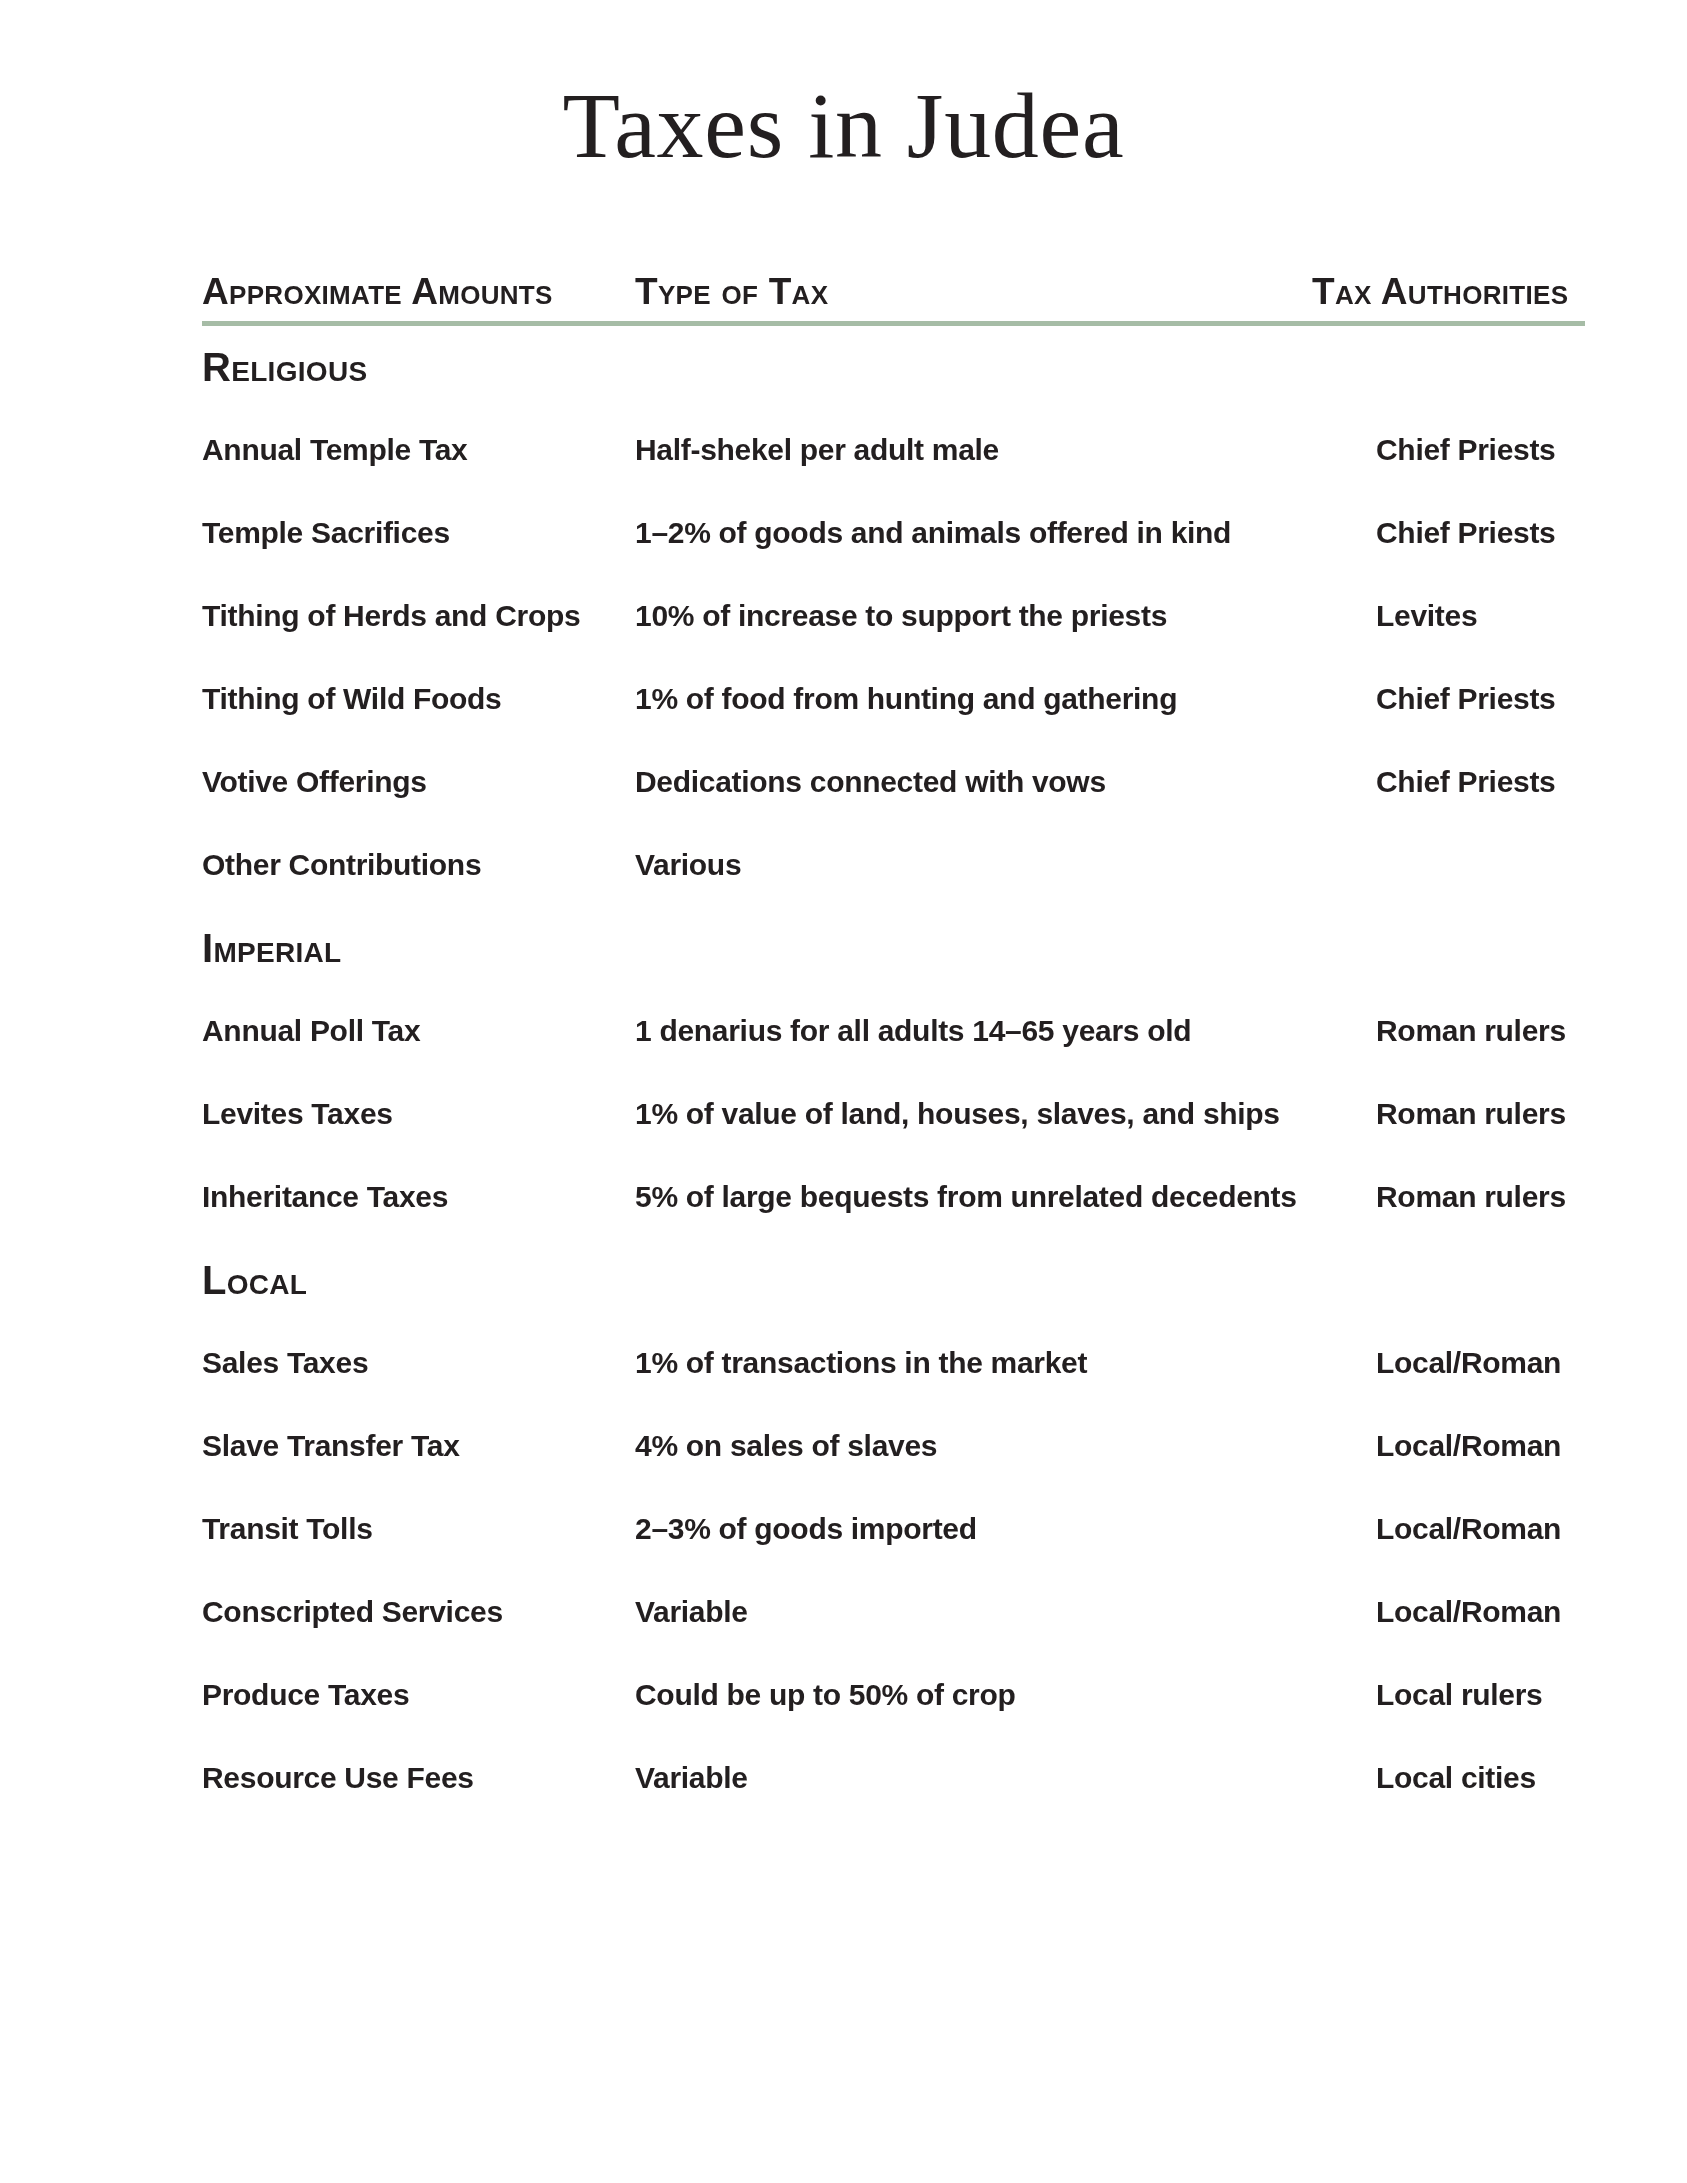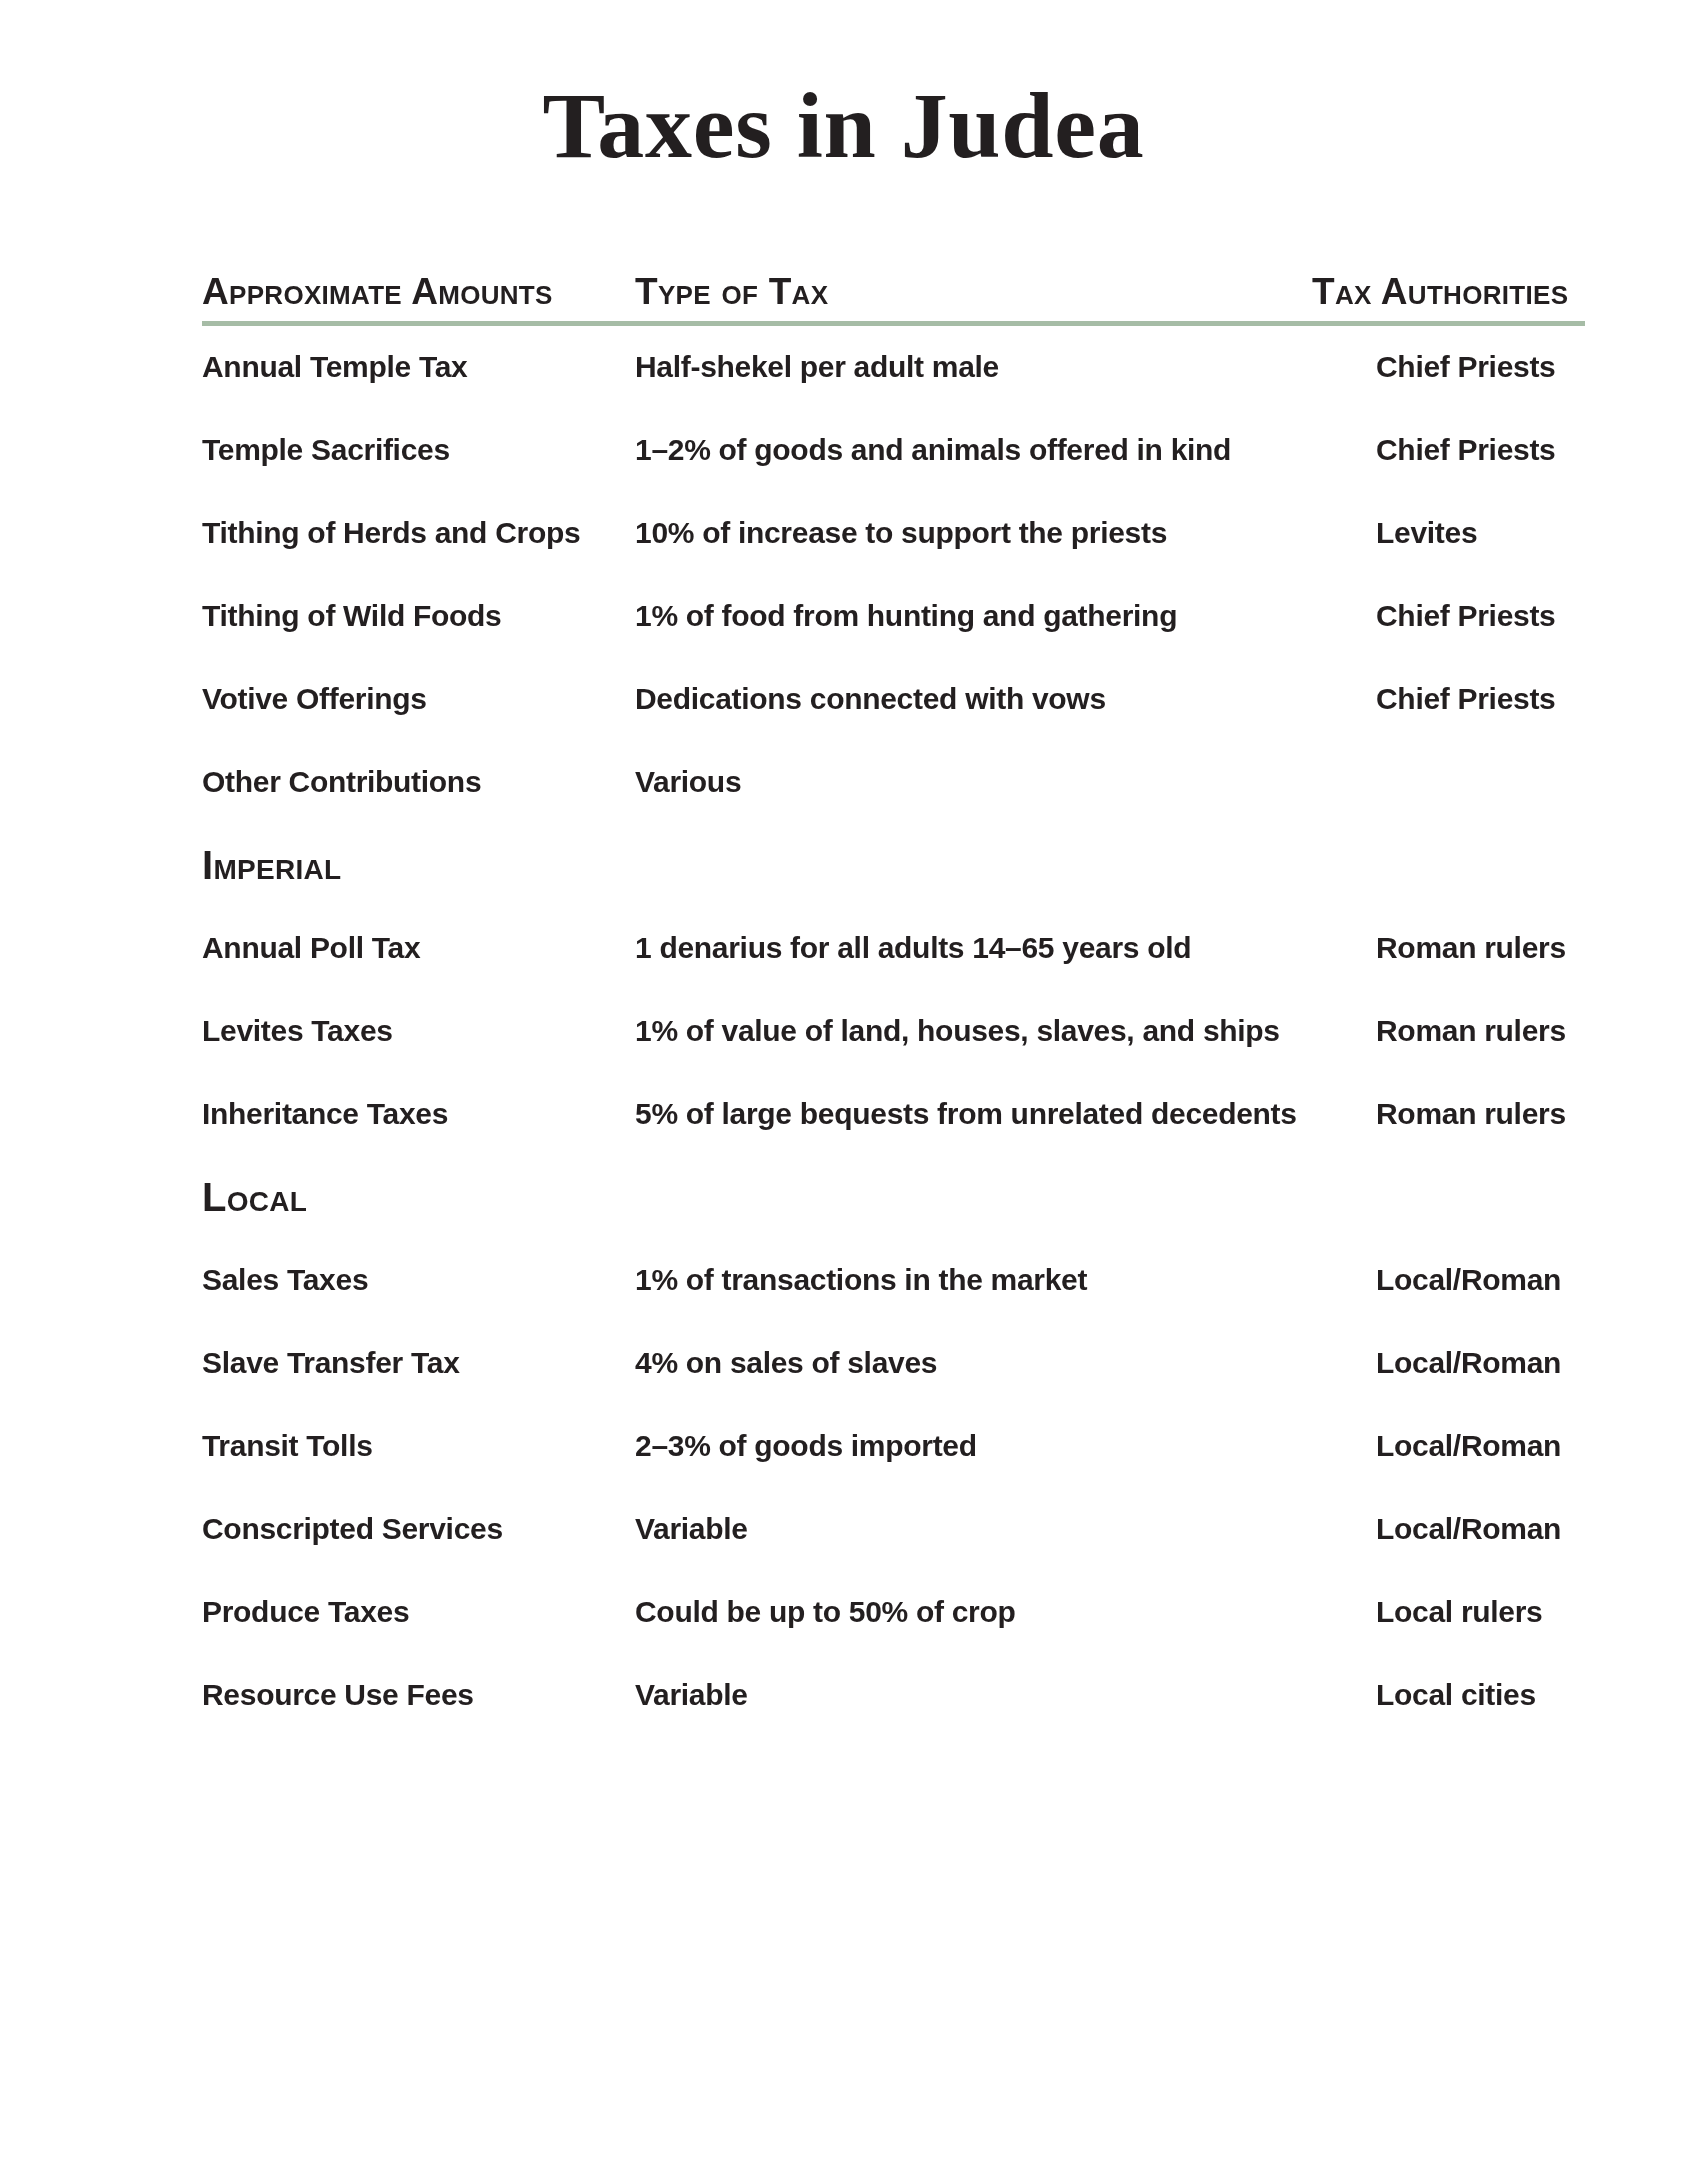--- a/index.html
+++ b/index.html
@@ -11,21 +11,21 @@
     font-family: "Liberation Sans", sans-serif;
     color: #231f20;
     overflow: hidden;
   }
   .page { position: absolute; inset: 0; }
 
   .doc-title {
     margin: 74px 0 0 0;
     text-align: center;
     font-family: "Liberation Serif", serif;
-    font-weight: bold;
+    font-weight: normal;
     font-size: 94px;
     line-height: 1.1;
     letter-spacing: 0.7px;
     color: #231f20;
   }
 
   .content {
     position: absolute;
     left: 202px;
     top: 259px;
@@ -122,20 +122,23 @@
   <div class="content">
 
     <div class="header-row">
       <div class="col-h">Approximate Amounts</div>
       <div class="col-h">Type of Tax</div>
       <div class="col-h col-h3">Tax Authorities</div>
     </div>
 
     <hr class="rule" style="background: rgb(166, 188, 166);">
 
+    <div class="section-row">
+      <div class="section-title">Religious</div>
+    </div>
 
     <div class="grid-row">
       <div class="cell">Annual Temple Tax</div>
       <div class="cell">Half-shekel per adult male</div>
       <div class="cell">Chief Priests</div>
     </div>
     <div class="grid-row">
       <div class="cell">Temple Sacrifices</div>
       <div class="cell">1–2% of goods and animals offered in kind</div>
       <div class="cell">Chief Priests</div>

